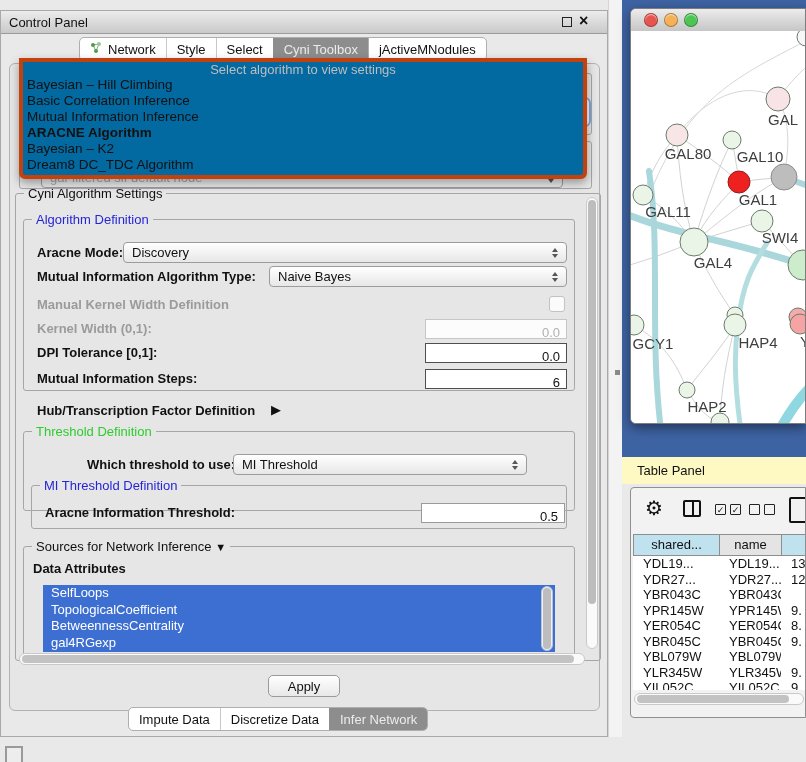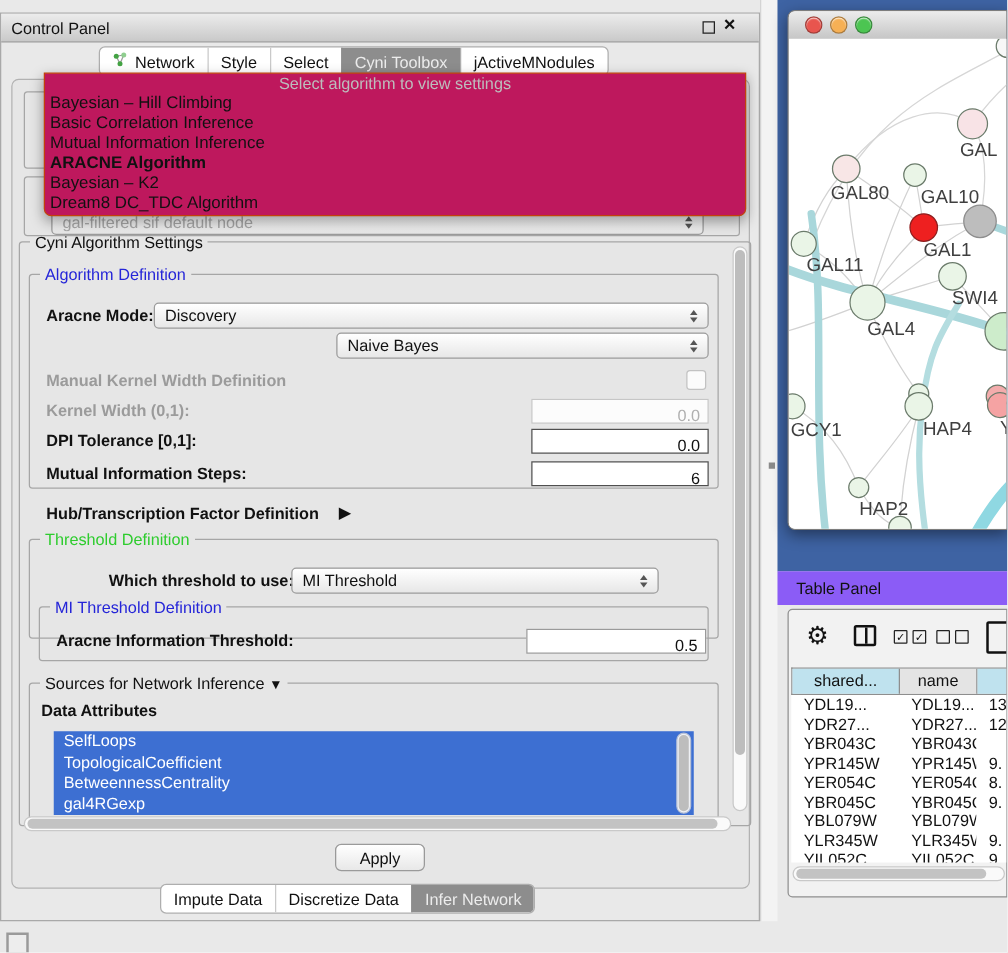--- a/index.html
+++ b/index.html
@@ -30,22 +30,22 @@
          border:1px solid #9c9c9c;border-radius:4px;display:flex;align-items:center;font-size:13px;padding:0 8px}
   .combo .cv{flex:1;white-space:nowrap;overflow:hidden}
   .stepper{display:flex;flex-direction:column;gap:2px;align-items:center;margin-left:6px}
   .tri{width:0;height:0;border-left:3.5px solid transparent;border-right:3.5px solid transparent}
   .tri.up{border-bottom:4px solid #555}.tri.down{border-top:4px solid #555}
   .field{position:absolute;box-sizing:border-box;height:20px;background:#fff;border:1px solid #4f4f4f;
          font-size:13px;text-align:right;padding:4px 6px;line-height:18px}
   .field.dis{border-color:#c6c6c6;background:#fcfcfc;color:#b0b0b0}
   .checkbox{position:absolute;width:14px;height:14px;border:1px solid #c2c2c2;border-radius:3px;background:#fbfbfb}
   
-  #algo-dropdown{position:absolute;left:34px;top:47px;width:560px;background:#be185d;
-                 border:1px solid #c2410c;border-radius:0 0 6px 6px;z-index:40;
+  #algo-dropdown{position:absolute;left:18px;top:47px;width:560px;background:#0369a1;
+                 border:4px solid #c2410c;border-radius:0 0 6px 6px;z-index:40;
                  box-shadow:0 4px 10px rgba(0,0,0,.35);padding-bottom:2px}
   .dd-prompt{font-size:13px;color:#bdbdbd;text-align:center;line-height:15px}
   .dd-item{font-size:13.5px;line-height:16px;padding-left:4px;white-space:nowrap}
   .dd-item.sel{font-weight:bold}
   
   #attr-list{position:absolute;background:#3d6fd2;color:#fff;font-size:13px;overflow:hidden}
   .attr-item{line-height:16.5px;padding-left:8px;white-space:nowrap}
   
   .vscroll{position:absolute;width:12px;background:#fafafa;border:1px solid #c9c9c9;border-radius:6px;box-sizing:border-box}
   .vthumb{position:absolute;left:1px;right:1px;background:#bdbdbd;border-radius:5px}
@@ -147,20 +147,21 @@
       <span class="gb-t t-blue">Algorithm Definition</span>
     </div>
     <span class="lbl" style="left:36px;top:234px">Aracne Mode:</span>
     <div class="combo" style="left:122px;top:231px;width:444px">
       <span class="cv">Discovery</span>
       <span class="stepper">
           <span class="tri up"></span>
           <span class="tri down"></span>
         </span>
     </div>
+    <span class="lbl" style="left:36px;top:258px">Mutual Information Algorithm Type:</span>
     <div class="combo" style="left:268px;top:255px;width:298px">
       <span class="cv">Naive Bayes</span>
       <span class="stepper">
           <span class="tri up"></span>
           <span class="tri down"></span>
         </span>
     </div>
     <span class="lbl dis" style="left:36px;top:286px">Manual Kernel Width Definition</span>
     <div class="checkbox" style="left:548px;top:285px"></div>
     <span class="lbl dis" style="left:36px;top:310px">Kernel Width (0,1):</span>
@@ -297,21 +298,21 @@
           <text x="127" y="317" text-anchor="middle" fill="#3f3f3f" font-size="15" font-family="&quot;Liberation Sans&quot;,sans-serif">HAP4</text>
           <circle cx="169" cy="293" r="10" fill="#f5a3a3" stroke="#6b7b6b"></circle>
           <text x="174" y="316" text-anchor="middle" fill="#3f3f3f" font-size="15" font-family="&quot;Liberation Sans&quot;,sans-serif">Y</text>
           <circle cx="56" cy="359" r="8" fill="#eaf5e7" stroke="#6b7b6b"></circle>
           <text x="76" y="381" text-anchor="middle" fill="#3f3f3f" font-size="15" font-family="&quot;Liberation Sans&quot;,sans-serif">HAP2</text>
           <circle cx="89" cy="391" r="9" fill="#eaf5e7" stroke="#6b7b6b"></circle>
         </svg>
     </div>
   </div>
 
-  <div class="abs" style="left:622px;top:457px;width:184px;height:27px;background:#8b5cf6;display:flex;align-items:center;font-size:13px">
+  <div class="abs" style="left:622px;top:457px;width:184px;height:27px;background:#fef9c3;display:flex;align-items:center;font-size:13px">
     <span style="padding-left:15px">Table Panel</span>
   </div>
 
   <div id="table-window">
     <span class="abs" style="left:14px;top:8px;font-size:20px">⚙</span>
     <div class="icon-box" style="left:52px;top:12px;width:18px;height:17px">
       <div style="position:absolute;left:7px;top:0;width:2px;height:13px;background:#111"></div>
     </div>
     <div class="chkpair" style="left:84px;top:16px">
       <span class="chk">✓</span>

